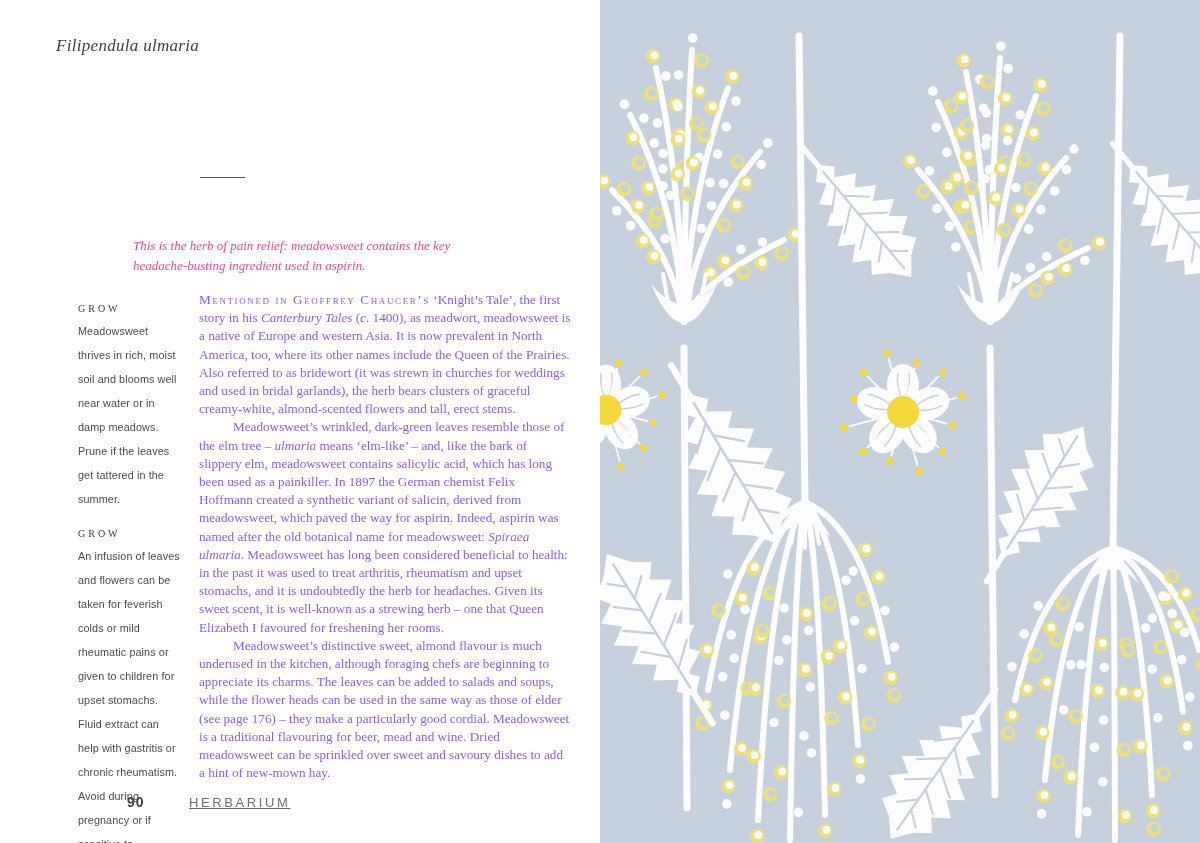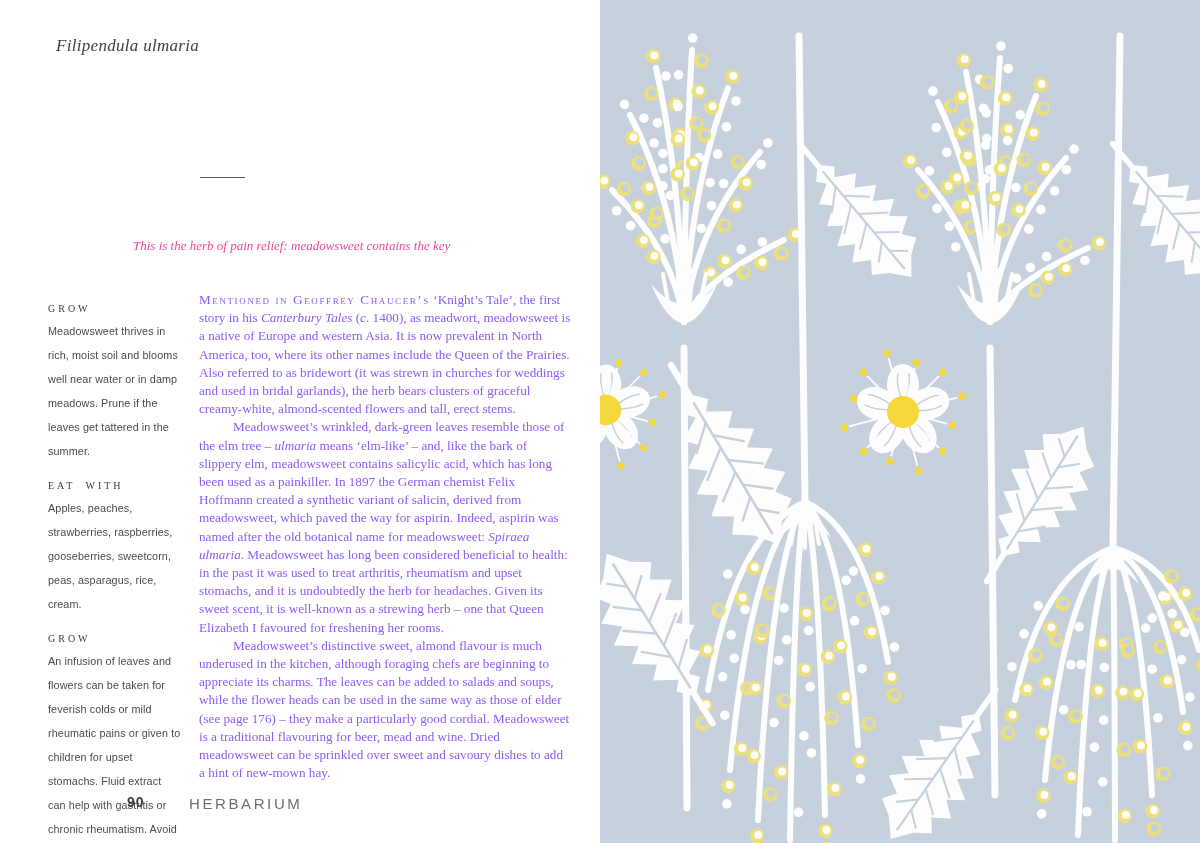--- a/index.html
+++ b/index.html
@@ -24,21 +24,21 @@
   }
   .intro{
     position:absolute;left:133px;top:204px;width:430px;
     font-style:italic;font-size:13px;line-height:19.5px;color:#ec4899;margin-top:32px;
   }
   .intro div{white-space:nowrap;}
   .sidebar{
     position:absolute;left:48px;top:303px;width:134px;
     font-family:"Liberation Sans","DejaVu Sans",sans-serif;
   }
-  .side-section{margin-bottom:17px;}
+  .side-section{margin-bottom:17px;margin-left:30px;}
   .side-heading{
     font-family:"Liberation Serif","DejaVu Serif",serif;
     font-size:10px;color:#3a3a3a;letter-spacing:3px;word-spacing:5px;
     margin-bottom:5px;font-weight:500;
   }
   .side-body{
     font-size:10.8px;line-height:24px;color:#4b4b4b;letter-spacing:0.1px;
   }
   .article{
     position:absolute;left:199px;top:291px;width:372px;
@@ -49,45 +49,42 @@
   .seg-italic{font-style:italic;}
   .seg-smallcaps{font-variant:small-caps;letter-spacing:1.6px;}
   .page-number{
     position:absolute;left:127px;top:794px;
     font-family:"Liberation Sans","DejaVu Sans",sans-serif;
     font-size:14px;font-weight:bold;color:#3d3d3d;letter-spacing:1px;
   }
   .book-title{
     position:absolute;left:189px;top:795px;
     font-family:"Liberation Sans","DejaVu Sans",sans-serif;
-    font-size:15px;color:#6e6e6e;letter-spacing:2.6px;
+    font-size:13px;color:#6e6e6e;letter-spacing:2.6px;text-decoration:underline;
   }
   svg{display:block;}
 </style>
 </head>
 <body>
 
 <div class="spread">
 
   <div class="left-page">
     <div class="species">Filipendula ulmaria</div>
     <div class="title-rule"></div>
 
     <div class="intro">
       <div>This is the herb of pain relief: meadowsweet contains the key</div>
+      <div>headache-busting ingredient used in aspirin.</div>
     </div>
 
     <div class="sidebar">
       <div class="side-section">
         <div class="side-heading">GROW</div>
         <div class="side-body">Meadowsweet thrives in rich, moist soil and blooms well near water or in damp meadows. Prune if the leaves get tattered in the summer.</div>
-      </div>
-      <div class="side-section">
-        <div class="side-heading">EAT WITH</div>
-        <div class="side-body">Apples, peaches, strawberries, raspberries, gooseberries, sweetcorn, peas, asparagus, rice, cream.</div>
       </div>
       <div class="side-section">
         <div class="side-heading">GROW</div>
         <div class="side-body">An infusion of leaves and flowers can be taken for feverish colds or mild rheumatic pains or given to children for upset stomachs. Fluid extract can help with gastritis or chronic rheumatism. Avoid during pregnancy or if sensitive to macerate.</div>
       </div>
     </div>
 
     <div class="article">
       <p><span class="seg-smallcaps">Mentioned in Geoffrey Chaucer’s</span><span> ‘Knight’s Tale’, the first story in his </span><span class="seg-italic">Canterbury Tales</span><span> (</span><span class="seg-italic">c</span><span>. 1400), as meadwort, meadowsweet is a native of Europe and western Asia. It is now prevalent in North America, too, where its other names include the Queen of the Prairies. Also referred to as bridewort (it was strewn in churches for weddings and used in bridal garlands), the herb bears clusters of graceful creamy-white, almond-scented flowers and tall, erect stems.</span></p>
       <p class="indent"><span>Meadowsweet’s wrinkled, dark-green leaves resemble those of the elm tree – </span><span class="seg-italic">ulmaria</span><span> means ‘elm-like’ – and, like the bark of slippery elm, meadowsweet contains salicylic acid, which has long been used as a painkiller. In 1897 the German chemist Felix Hoffmann created a synthetic variant of salicin, derived from meadowsweet, which paved the way for aspirin. Indeed, aspirin was named after the old botanical name for meadowsweet: </span><span class="seg-italic">Spiraea ulmaria</span><span>. Meadowsweet has long been considered beneficial to health: in the past it was used to treat arthritis, rheumatism and upset stomachs, and it is undoubtedly the herb for headaches. Given its sweet scent, it is well-known as a strewing herb – one that Queen Elizabeth I favoured for freshening her rooms.</span></p>

